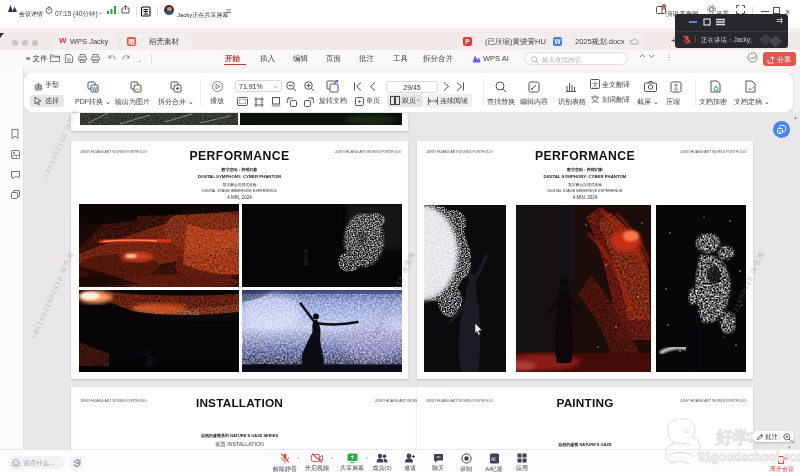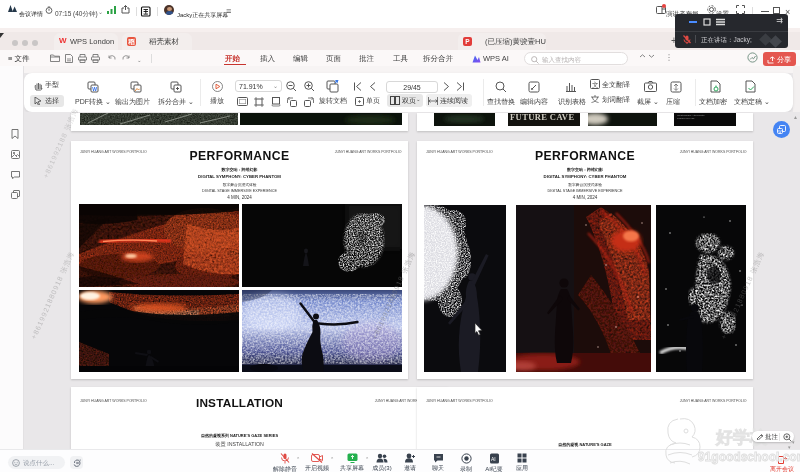--- a/index.html
+++ b/index.html
@@ -94,35 +94,42 @@
   </div>
 
   <div class="abs" id="framestrip"></div>
   <div class="abs" id="tabbar">
     <div class="abs" style="left:0;top:1px;width:0;height:0;border-left:4px solid #333;border-bottom:5px solid transparent"></div>
     <div class="abs" style="left:12px;top:8px;width:6px;height:6px;border-radius:50%;background:#c9c6c6"></div>
     <div class="abs" style="left:22px;top:8px;width:6px;height:6px;border-radius:50%;background:#c9c6c6"></div>
     <div class="abs" style="left:32px;top:8px;width:6px;height:6px;border-radius:50%;background:#c9c6c6"></div>
     <div class="tab" style="left:54px;width:64px">
         <span style="position:absolute;left:5px;top:3px;color:#e33;font-weight:bold;font-size:8px">W</span>
-        <span class="tlabel" style="left:16px">WPS London</span>
+        <span class="tlabel" style="left:16px">WPS Jacky</span>
       </div>
     <div class="tab" style="left:122px;width:70px">
         <div class="ticon" style="background:#e8553f">稻</div>
         <span class="tlabel">稻壳素材</span>
       </div>
     <div class="tab" style="left:458px;width:88px">
         <div class="ticon" style="background:#e23c39">P</div>
         <span class="tlabel">(已压缩)黄骏壹HU</span>
       </div>
+    <div class="tab" style="left:548px;width:96px">
+        <div class="ticon" style="background:#4a7af0">W</div>
+        <span class="tlabel">2025规划.docx</span>
+        <svg width="9" height="7" viewBox="0 0 9 7" style="position:absolute;top:5px;right:5px">
+          <path d="M2.2 6 a1.8 1.8 0 1 1 .4-3.5 A2.2 2.2 0 0 1 6.8 2.7 a1.5 1.5 0 0 1 -.3 3.3 Z" fill="none" stroke="#9a9a9a" stroke-width=".8"></path>
+        </svg>
+      </div>
     <span class="abs" style="left:671px;top:3px;font-size:10px;color:#555">+</span>
   </div>
 
   <div class="abs" id="menurow">
-    <span class="menu-item" style="left:8px;color:#333">≡ 文件</span>
+    <span class="menu-item" style="left:26px;color:#333">≡ 文件</span>
     <svg class="abs" style="left:50px;top:4px" width="10" height="8" viewBox="0 0 10 8">
         <path d="M0.5 7.5 V1 h3 l1 1.2 h5 v5.3 Z M0.5 3 h9" fill="none" stroke="#666" stroke-width=".8"></path>
       </svg>
     <svg class="abs" style="left:65px;top:4px" width="8" height="9" viewBox="0 0 8 9">
         <path d="M0.5 0.5 h5 l2 2 v6 h-7 Z" fill="none" stroke="#666" stroke-width=".8"></path>
         <path d="M2 5 h4 M2 6.8 h4" stroke="#666" stroke-width=".7"></path>
       </svg>
     <svg class="abs" style="left:78px;top:4px" width="9" height="9" viewBox="0 0 9 9">
         <path d="M2 3 V0.5 h5 V3 M1 3 h7 a0.5 0.5 0 0 1 .5.5 V6 H0.5 V3.5 A0.5 0.5 0 0 1 1 3 Z M2 6 h5 v2.5 h-5 Z" fill="none" stroke="#666" stroke-width=".8"></path>
       </svg>
@@ -409,35 +416,20 @@
           <path d="M85 11 L112 3"></path>
           <path d="M120 12 L150 5"></path>
         </g>
       <rect width="158" height="14" fill="#0c100a" opacity=".35"></rect>
       </svg>
     <svg style="position:absolute;left:169px;top:-1px" width="162" height="13" viewBox="0 0 162 13">
         <rect width="162" height="13" fill="#0b120b"></rect>
         <ellipse cx="130" cy="8" rx="25" ry="5" fill="#1d2a18" filter="url(#blur2)"></ellipse>
       </svg>
   </div>
-  <div class="page" style="left:417px;top:113px;width:336px;height:18px;overflow:hidden">
-    <svg style="position:absolute;left:17px;top:-2px" width="61" height="15" viewBox="0 0 61 15">
-        <rect width="61" height="15" fill="#0d130c"></rect>
-        <ellipse cx="30" cy="8" rx="20" ry="4" fill="#243020" filter="url(#blur2)"></ellipse>
-      </svg>
-    <div style="position:absolute;left:91px;top:-2px;width:72px;height:15px;background:#14130f;overflow:hidden">
-        <span style="position:absolute;left:2px;top:1px;font-family:'Liberation Serif',serif;font-weight:bold;color:#cfccc2;font-size:8.5px;letter-spacing:.4px;white-space:nowrap">FUTURE CAVE</span>
-      </div>
-    <div style="position:absolute;left:171px;top:-2px;width:69px;height:15px;background:#0e130d;overflow:hidden">
-        <div style="position:absolute;left:-6px;top:2px;width:26px;height:12px;background:#cfcabe;border-radius:50%;filter:blur(2px)"></div>
-      </div>
-    <div style="position:absolute;left:257px;top:-2px;width:62px;height:15px;background:#0a0a0a">
-        <span style="position:absolute;left:3px;top:2px;font-size:5px;color:#999;transform:scale(.5);transform-origin:0 0;white-space:nowrap">West Square Arts Centre<br>London W6 9JT</span>
-      </div>
-  </div>
 
   <div class="page" id="pageL" style="left:71px;top:141px;width:337px;height:238px">
     <span class="ctext" style="left:9px;top:8.5px">JUNYI HUANG ART WORKS PORTFOLIO</span>
     <span class="ctextr" style="right:6.5px;top:8.5px">JUNYI HUANG ART WORKS PORTFOLIO</span>
     <div class="title" style="left:0;top:8px;width:337px;font-size:12.2px">PERFORMANCE</div>
     <div class="sub" style="left:0;top:25.5px;width:337px;font-size:8px;font-weight:bold;transform:scale(.5);transform-origin:50% 0">数字交响：跨维幻影</div>
     <div class="sub" style="left:0;top:32.8px;width:337px;font-size:8.6px;font-weight:bold;transform:scale(.5);transform-origin:50% 0">DIGITAL SYMPHONY: CYBER PHANTOM</div>
     <div class="sub" style="left:0;top:40.5px;width:337px;font-size:7.5px;transform:scale(.5);transform-origin:50% 0;color:#333">数字舞台沉浸式体验</div>
     <div class="sub" style="left:0;top:47px;width:337px;font-size:7.5px;transform:scale(.5);transform-origin:50% 0;color:#333">DIGITAL STAGE IMMERSIVE EXPERIENCE</div>
     <div class="sub" style="left:0;top:53.5px;width:337px;font-size:9px;transform:scale(.5);transform-origin:50% 0;color:#333">4 MIN, 2024</div>
@@ -625,20 +617,21 @@
   <div class="page" style="left:71px;top:387px;width:377px;height:62px;overflow:hidden">
     <span class="ctext" style="left:9px;top:11.5px">JUNYI HUANG ART WORKS PORTFOLIO</span>
     <span class="ctextr" style="right:6.5px;top:11.5px">JUNYI HUANG ART WORKS PORTFOLIO</span>
     <div class="title" style="left:0;top:9px;width:337px;font-size:11.8px;letter-spacing:.2px">INSTALLATION</div>
     <div class="sub" style="left:0;top:46px;width:337px;font-size:8px;font-weight:bold;transform:scale(.5);transform-origin:50% 0">自然的凝视系列 NATURE'S GAZE SERIES</div>
     <div class="sub" style="left:0;top:53.5px;width:337px;font-size:10.5px;transform:scale(.5);transform-origin:50% 0;color:#444">装置  INSTALLATION</div>
   </div>
   <div class="page" style="left:417px;top:387px;width:336px;height:62px;overflow:hidden">
     <span class="ctext" style="left:9px;top:11.5px">JUNYI HUANG ART WORKS PORTFOLIO</span>
     <span class="ctextr" style="right:6.5px;top:11.5px">JUNYI HUANG ART WORKS PORTFOLIO</span>
+    <div class="title" style="left:0;top:9px;width:336px;font-size:11.8px;letter-spacing:.2px">PAINTING</div>
     <div class="sub" style="left:0;top:55px;width:336px;font-size:8px;font-weight:bold;transform:scale(.5);transform-origin:50% 0">自然的凝视 NATURE'S GAZE</div>
   </div>
 
   <div class="abs" id="bottombar">
     <div class="abs" style="left:8px;top:6px;width:57px;height:13px;background:#f1f2f4;border-radius:7px">
       <svg style="position:absolute;left:4px;top:3px" width="8" height="8" viewBox="0 0 8 8">
           <circle cx="4" cy="4" r="3.4" fill="none" stroke="#8b929c" stroke-width=".8"></circle>
           <circle cx="2.8" cy="3.2" r=".5" fill="#8b929c"></circle>
           <circle cx="5.2" cy="3.2" r=".5" fill="#8b929c"></circle>
           <path d="M2.6 5 q1.4 1.2 2.8 0" stroke="#8b929c" fill="none" stroke-width=".7"></path>

